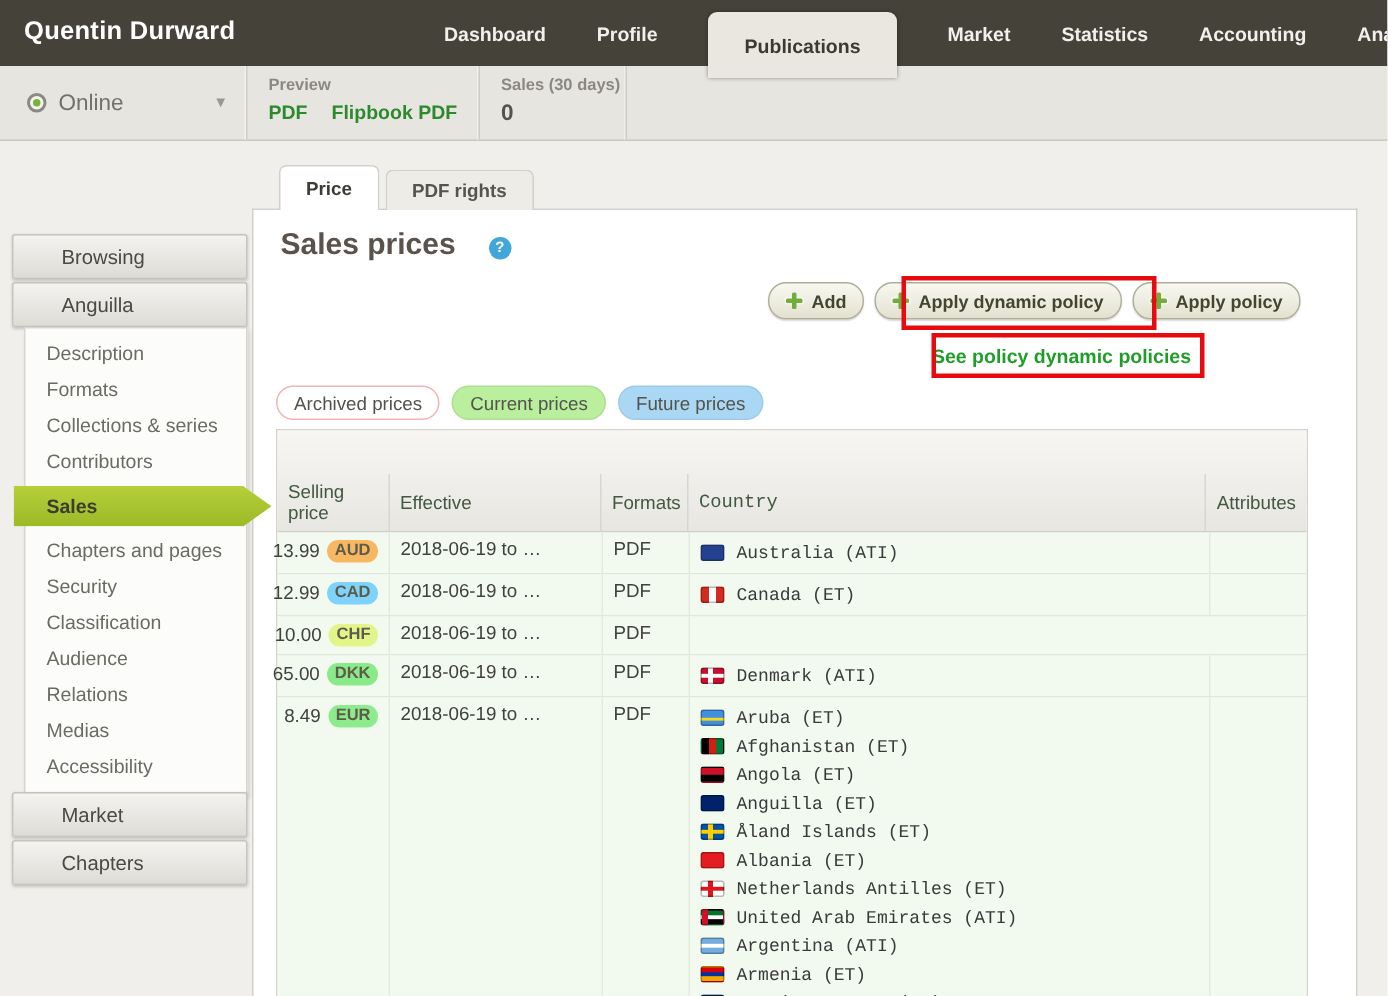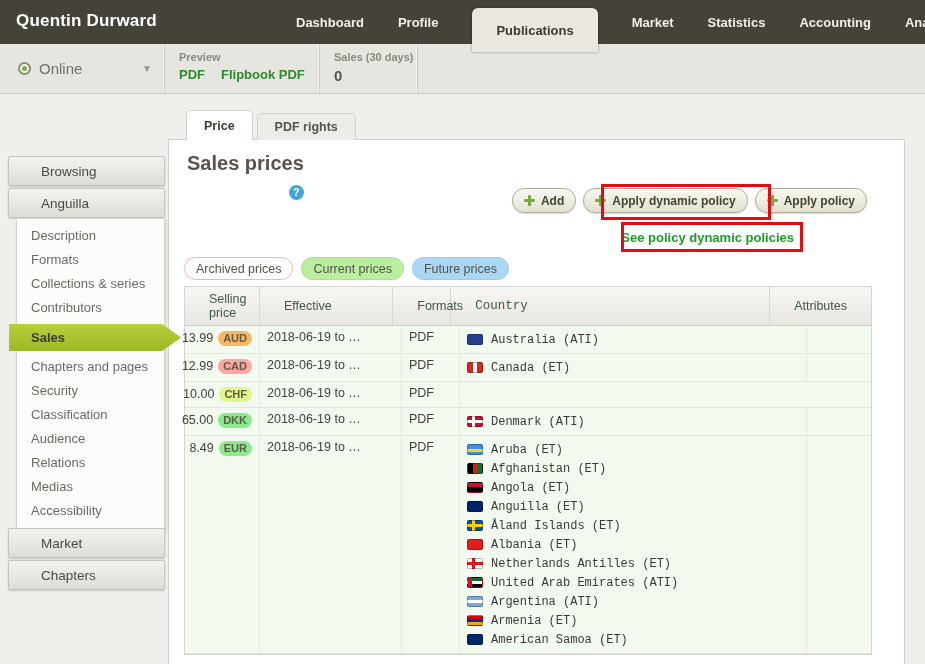--- a/index.html
+++ b/index.html
@@ -34,41 +34,41 @@
   .side-item { height:24px; line-height:24px; padding-left:14px; color:#6b6b63; font-size:13px; cursor:pointer; white-space:nowrap; }
   .side-item.active { position:relative; left:-8px; width:172px; height:27px; line-height:27px; margin:4px 0; background:linear-gradient(#b6cf3b,#9cba26); clip-path:polygon(0 0, 89% 0, 100% 50%, 89% 100%, 0 100%); color:#3c3c30; font-weight:bold; padding-left:22px; z-index:4; }
 
   
   .panel { position:absolute; left:168px; top:139px; width:737px; height:525px; background:#ffffff; border:1px solid #d2d0ca; border-bottom:none; z-index:1; }
   .tabs { position:absolute; left:186px; top:110px; height:30px; display:flex; align-items:flex-end; gap:4px; z-index:4; }
   .tab { border:1px solid #d2d0ca; border-bottom:none; border-radius:5px 5px 0 0; font-size:12.5px; font-weight:bold; padding:0 17px; display:flex; align-items:center; cursor:pointer; }
   .tab.active { background:#ffffff; color:#3c3c35; height:30px; }
   .tab.inactive { background:#edece7; color:#55554e; height:27px; }
 
-  .page-title { position:absolute; left:18px; top:12px; color:#5a524b; font-size:20px; font-weight:bold; display:flex; align-items:flex-end; gap:7px;flex-direction:column; }
+  .page-title { position:absolute; left:18px; top:12px; color:#5a524b; font-size:20px; font-weight:bold; display:flex; align-items:center; gap:22px; }
   .help-icon { width:15px; height:15px; border-radius:50%; background:#41a7db; color:#fff; font-size:10px; font-weight:bold; display:flex; align-items:center; justify-content:center; margin-top:3px; cursor:pointer; }
 
   .btn-row { position:absolute; right:37px; top:48px; display:flex; gap:7px; }
   .btn { display:flex; align-items:center; gap:6px; height:25px; padding:0 11px; background:linear-gradient(#f9f8f1,#e2e1d0); border:1px solid #aeae98; border-radius:12px; color:#44442f; font-size:12px; font-weight:bold; cursor:pointer; box-shadow:0 1px 1px rgba(0,0,0,.15); }
   .plus { position:relative; width:11px; height:11px; display:inline-block; }
   .plus::before { content:""; position:absolute; left:0; top:4px; width:11px; height:3px; background:#6fae3a; border-radius:1px; box-shadow:0 0 0 1px rgba(255,255,255,.6); }
   .plus::after { content:""; position:absolute; left:4px; top:0; width:3px; height:11px; background:#6fae3a; border-radius:1px; }
 
   .policies-link { position:absolute; right:110px; top:90px; font-size:13px; }
 
   .chips { position:absolute; left:15px; top:117px; display:flex; gap:8px; }
   .chip { height:23px; display:flex; align-items:center; padding:0 11px; border-radius:12px; font-size:12.5px; color:#53534b; cursor:pointer; }
   .chip.archived { background:#ffffff; border:1px solid #f3b3b5; }
   .chip.current { background:#b9ef9d; border:1px solid #aede92; }
   .chip.future { background:#a9d7f4; border:1px solid #9ccbe9; }
 
   
   .price-table { position:absolute; left:15px; top:146px; width:688px; border:1px solid #d6d4ce; font-size:12.5px; }
   .thead { display:flex; background:linear-gradient(#f7f6f3,#e8e6e1); border-bottom:1px solid #cfcdc7; }
-  .th { color:#415941; padding:5px 24px; display:flex; align-items:center; }
+  .th { color:#415941; padding:5px 7px; display:flex; align-items:center;margin-top:29px; }
   .tr { display:flex; background:#f2faef; border-bottom:1px solid #e0e6db; }
   .td { padding:4px 7px; color:#42423c; }
   .c1 { width:75px; } .c2 { width:142px; } .c3 { width:58px; } .c4 { width:347px;font-family:Liberation Mono, monospace; } .c5 { flex:1; }
   .td.c1, .td.c2, .td.c3, .td.c4 { border-right:1px solid #e3e9de; }
   .th.c1, .th.c2, .th.c3, .th.c4 { border-right:1px solid #d8d6d0; }
   .cell-price { display:flex; justify-content:flex-end; align-items:flex-start; gap:5px; }
   .price-num { line-height:17px; }
   .badge { font-size:11px; font-weight:bold; color:#5c5c49; border-radius:8px; padding:1px 5px; line-height:13px; margin-top:1px; }
   .country-line { display:flex; align-items:center; gap:8px; height:19px; color:#3a3a3a; font-size:12px; white-space:nowrap; }
   .flag { width:16px; height:11px; border-radius:2px; border:1px solid rgba(0,0,0,.28); flex:0 0 16px; }
@@ -164,21 +164,21 @@
             <div class="country-line">
               <span class="flag" style="background: linear-gradient(rgb(36, 65, 143), rgb(36, 65, 143));"></span>
               <span>Australia (ATI)</span>
             </div>
           </div>
           <div class="td c5"></div>
         </div>
         <div class="tr">
           <div class="td c1 cell-price">
             <span class="price-num">12.99</span>
-            <span class="badge" style="background: #fca5a5;">CAD</span>
+            <span class="badge" style="background: #7dd3fc;">CAD</span>
           </div>
           <div class="td c2">2018-06-19 to …</div>
           <div class="td c3">PDF</div>
           <div class="td c4">
             <div class="country-line">
               <span class="flag" style="background: linear-gradient(to right, rgb(213, 43, 30) 0%, rgb(213, 43, 30) 33.3%, rgb(255, 255, 255) 33.3%, rgb(255, 255, 255) 66.7%, rgb(213, 43, 30) 66.7%, rgb(213, 43, 30) 100%);"></span>
               <span>Canada (ET)</span>
             </div>
           </div>
           <div class="td c5"></div>

